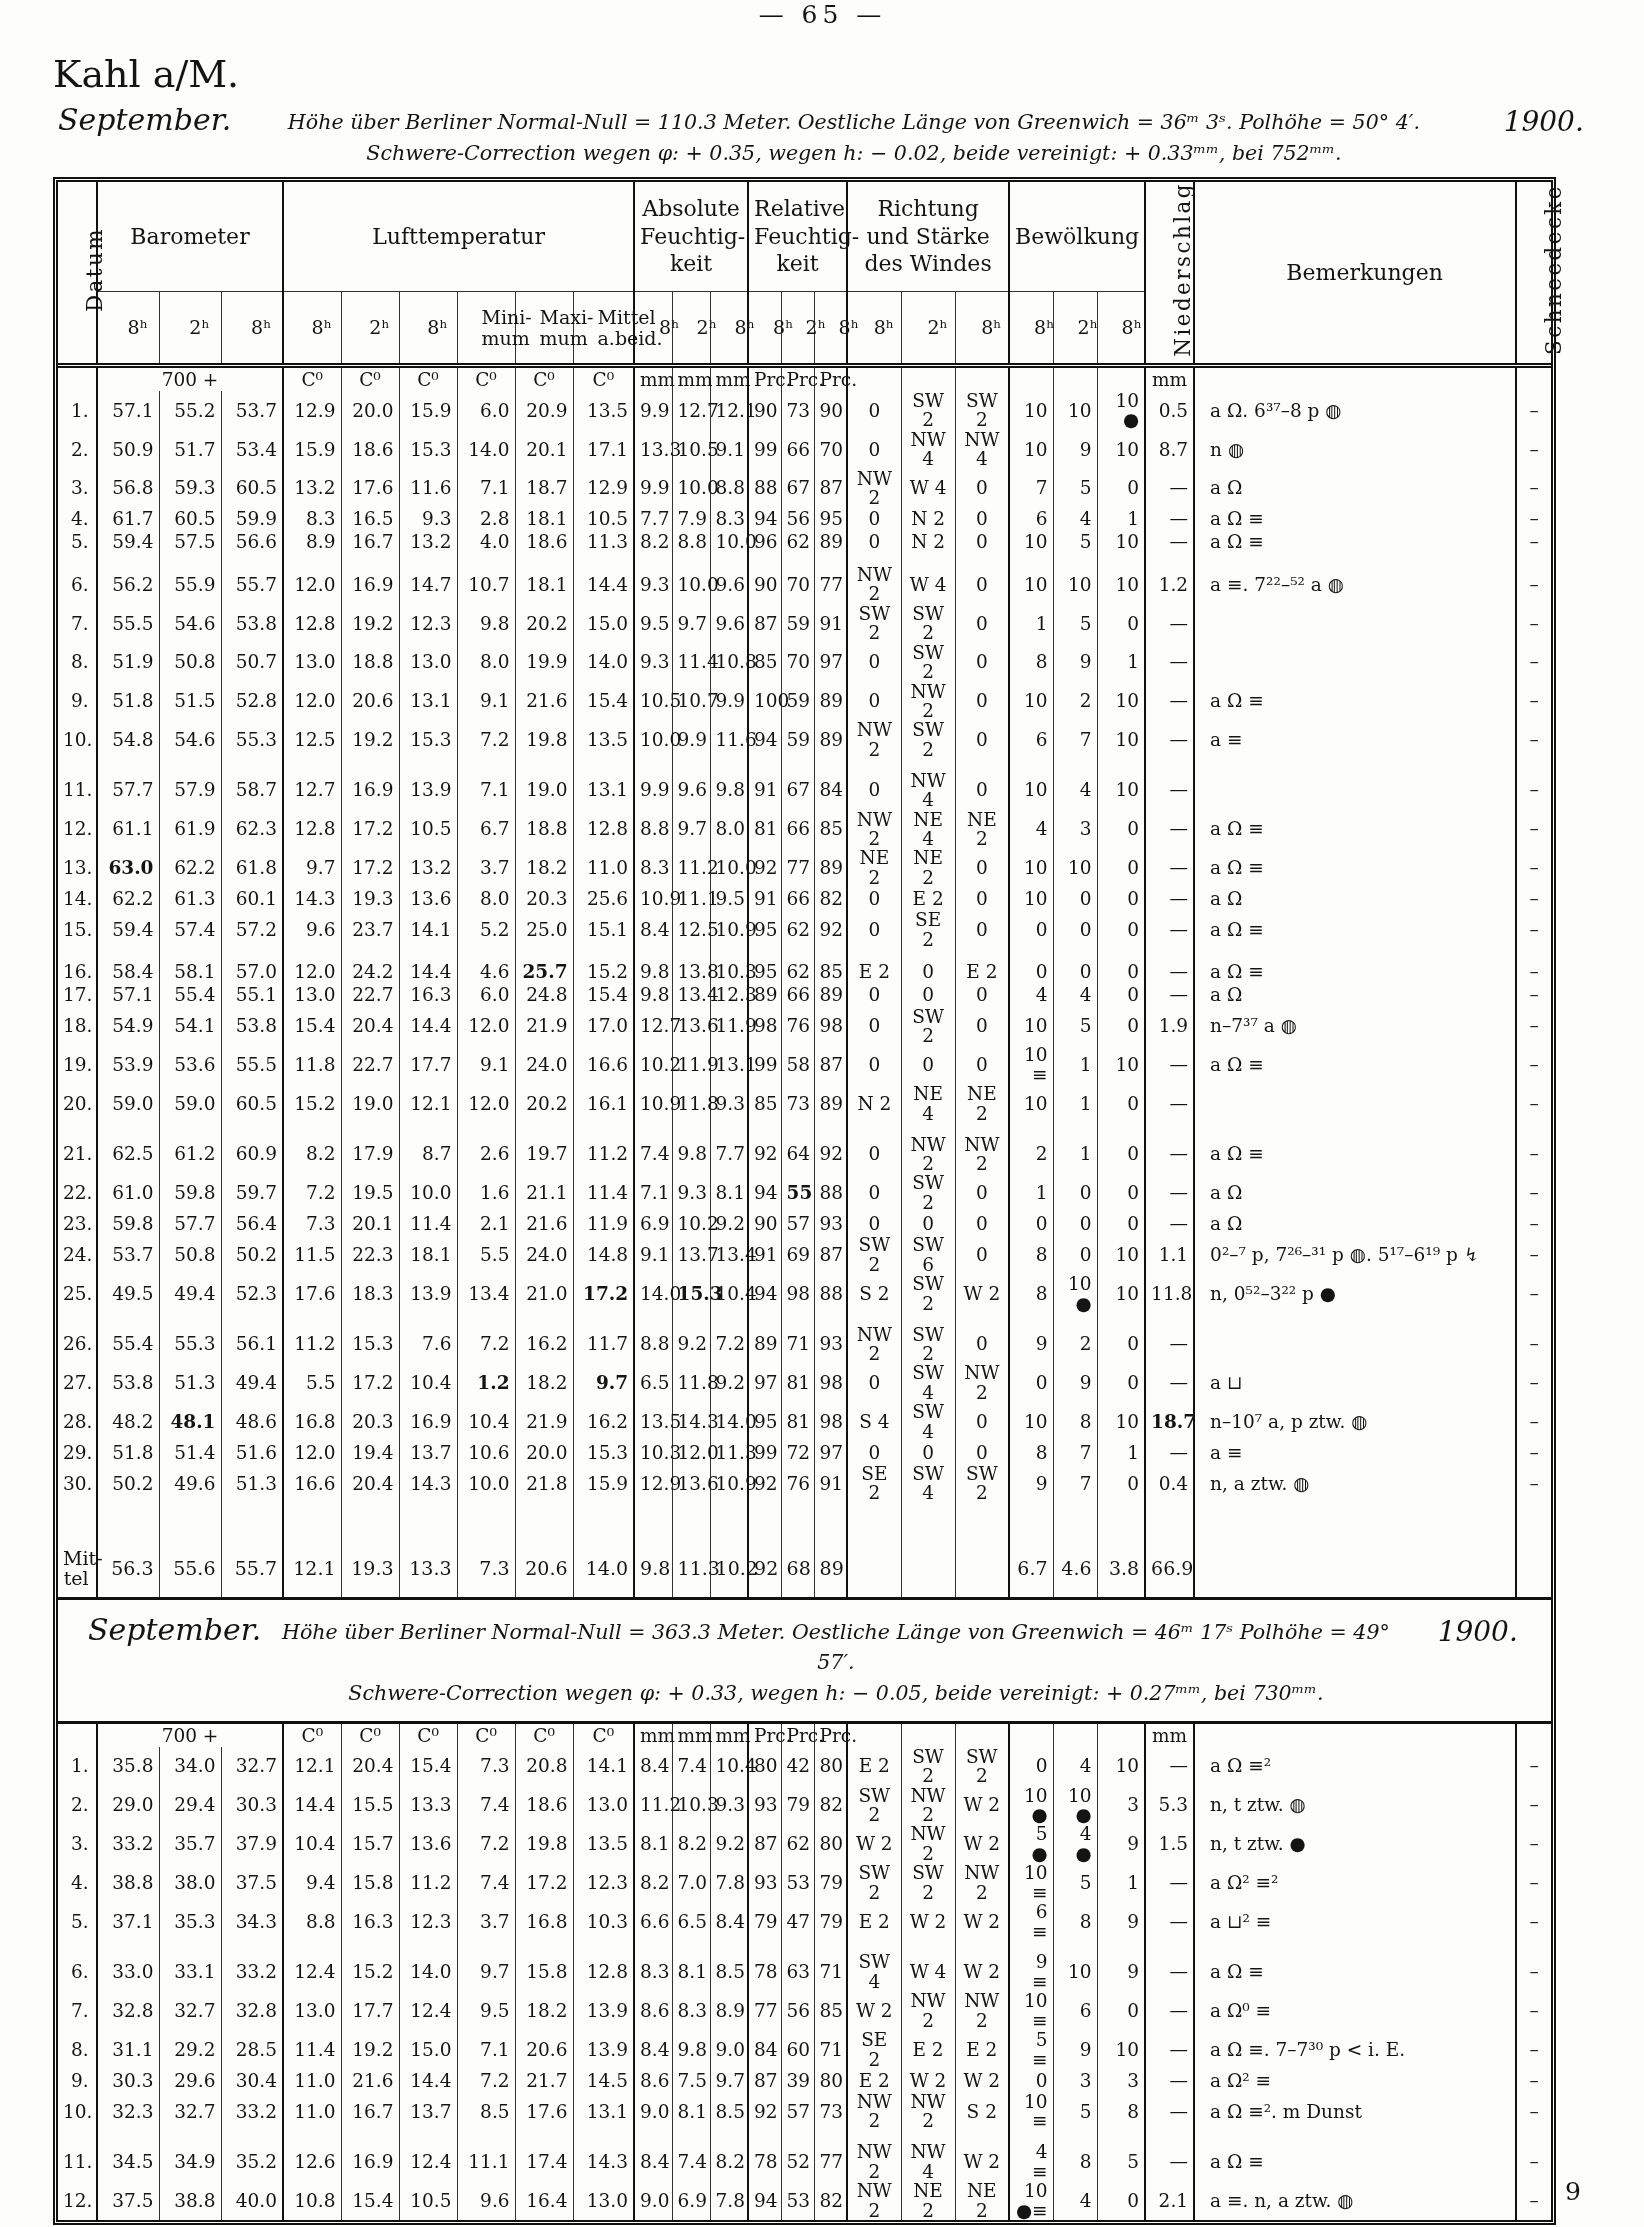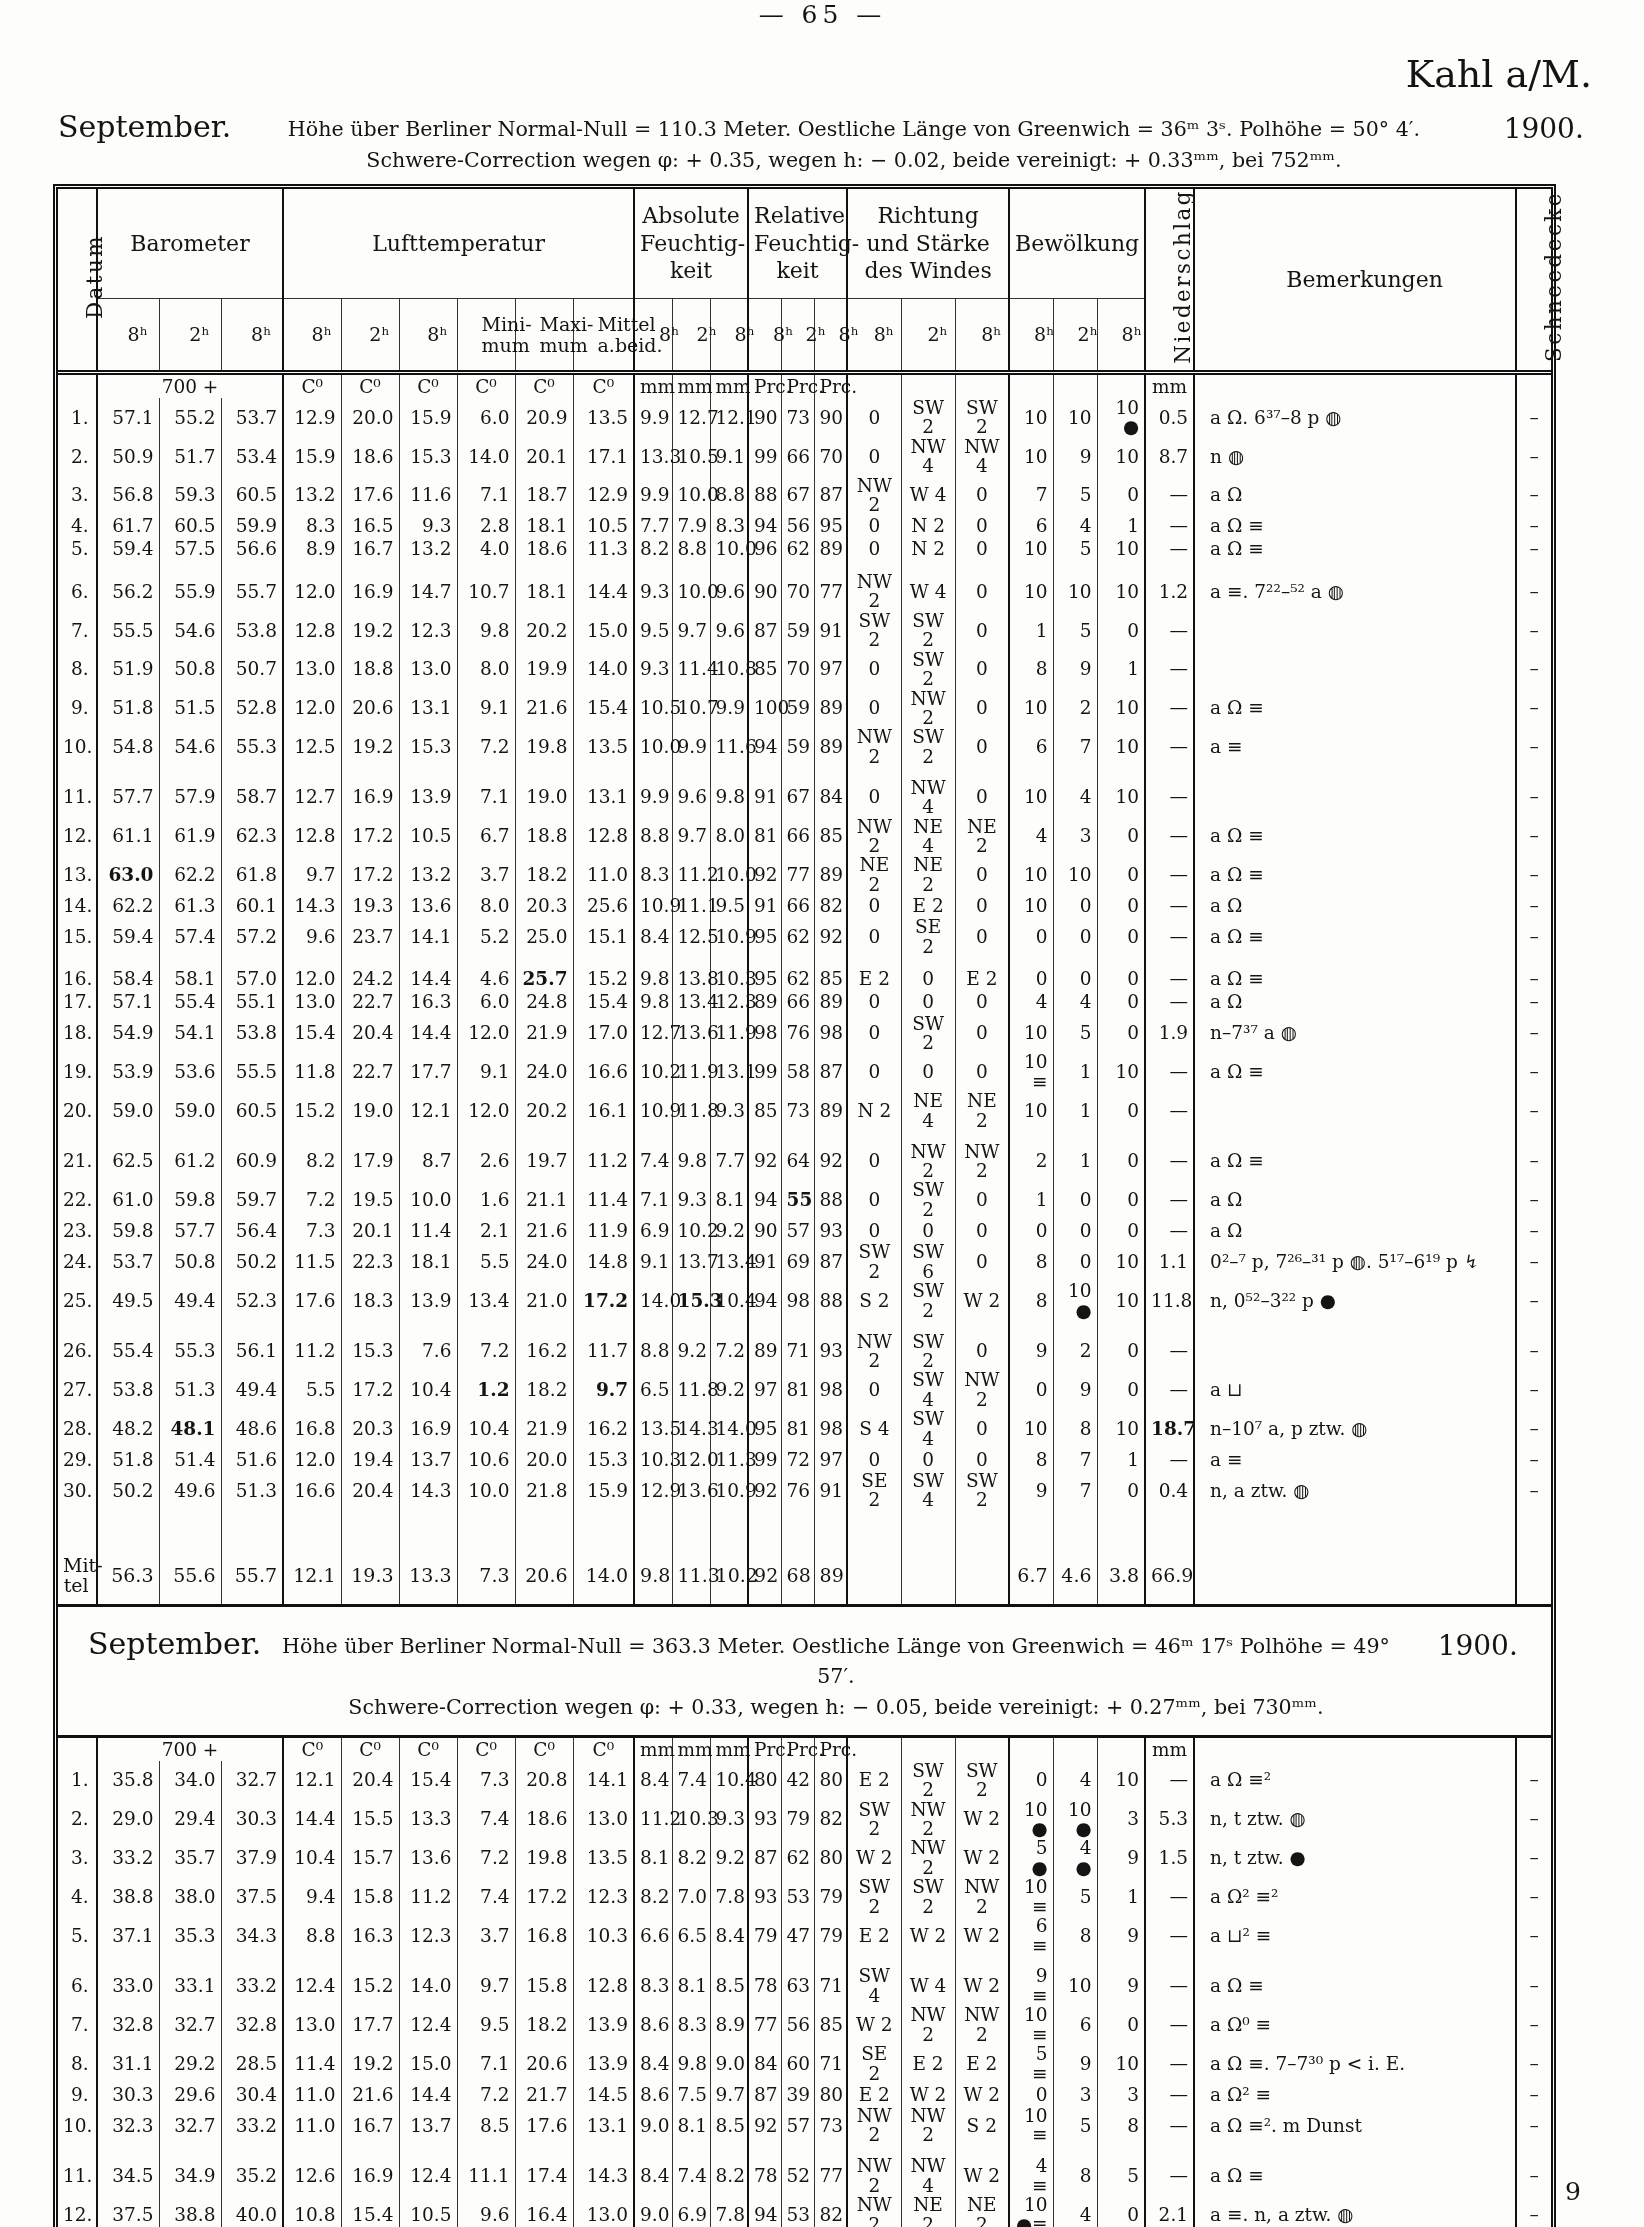--- a/index.html
+++ b/index.html
@@ -6,22 +6,22 @@
   body{
     width:1645px;height:2227px;overflow:hidden;background:#fdfdfb;color:#141414;
     font-family:"DejaVu Serif","Liberation Serif",serif;
     -webkit-font-smoothing:antialiased;
   }
   .page{position:relative;width:1645px;height:2227px;}
   .pageno-top{ text-align:center;font-size:25px;letter-spacing:5px;}
   .pageno-bottom{position:absolute;right:64px;bottom:21.4px;font-size:25px;}
   
   .station-head{margin:3.3px 53px 8.2px 53px;}
-  .sh-title{text-align:right;font-size:38px;line-height:1.15;margin-top:24px;}
-  .sh-row{display:flex;align-items:flex-start;margin-top:12px;}
+  .sh-title{text-align:left;font-size:38px;line-height:1.15;margin-top:24px;}
+  .sh-row{display:flex;align-items:flex-start;margin-top:5px;font-style:italic;}
   .sh-month{font-size:30px;width:189px;flex:0 0 auto;padding-left:5px;}
   .sh-meta{flex:1 1 auto;text-align:center;font-size:20.6px;line-height:1.5;padding-top:5px;}
   .sh-year{font-size:28px;width:123px;flex:0 0 auto;text-align:right;padding-right:8.2px;padding-top:3.3px;}
   .inner-head{border-top:3.3px solid #111;border-bottom:3.3px solid #111;padding:6.6px 25px 11.5px 25px;margin:0;}
   .inner-head .sh-title{font-size:36px;}
   
   .sheet{width:1493px;margin-left:53px;border:5.8px double #111;}
   table.t{border-collapse:collapse;table-layout:fixed;width:1493px;}
   .t th,.t td{padding:0 5px;font-weight:normal;overflow:visible;}
   .bl-h{border-left:2.5px solid #111;}

